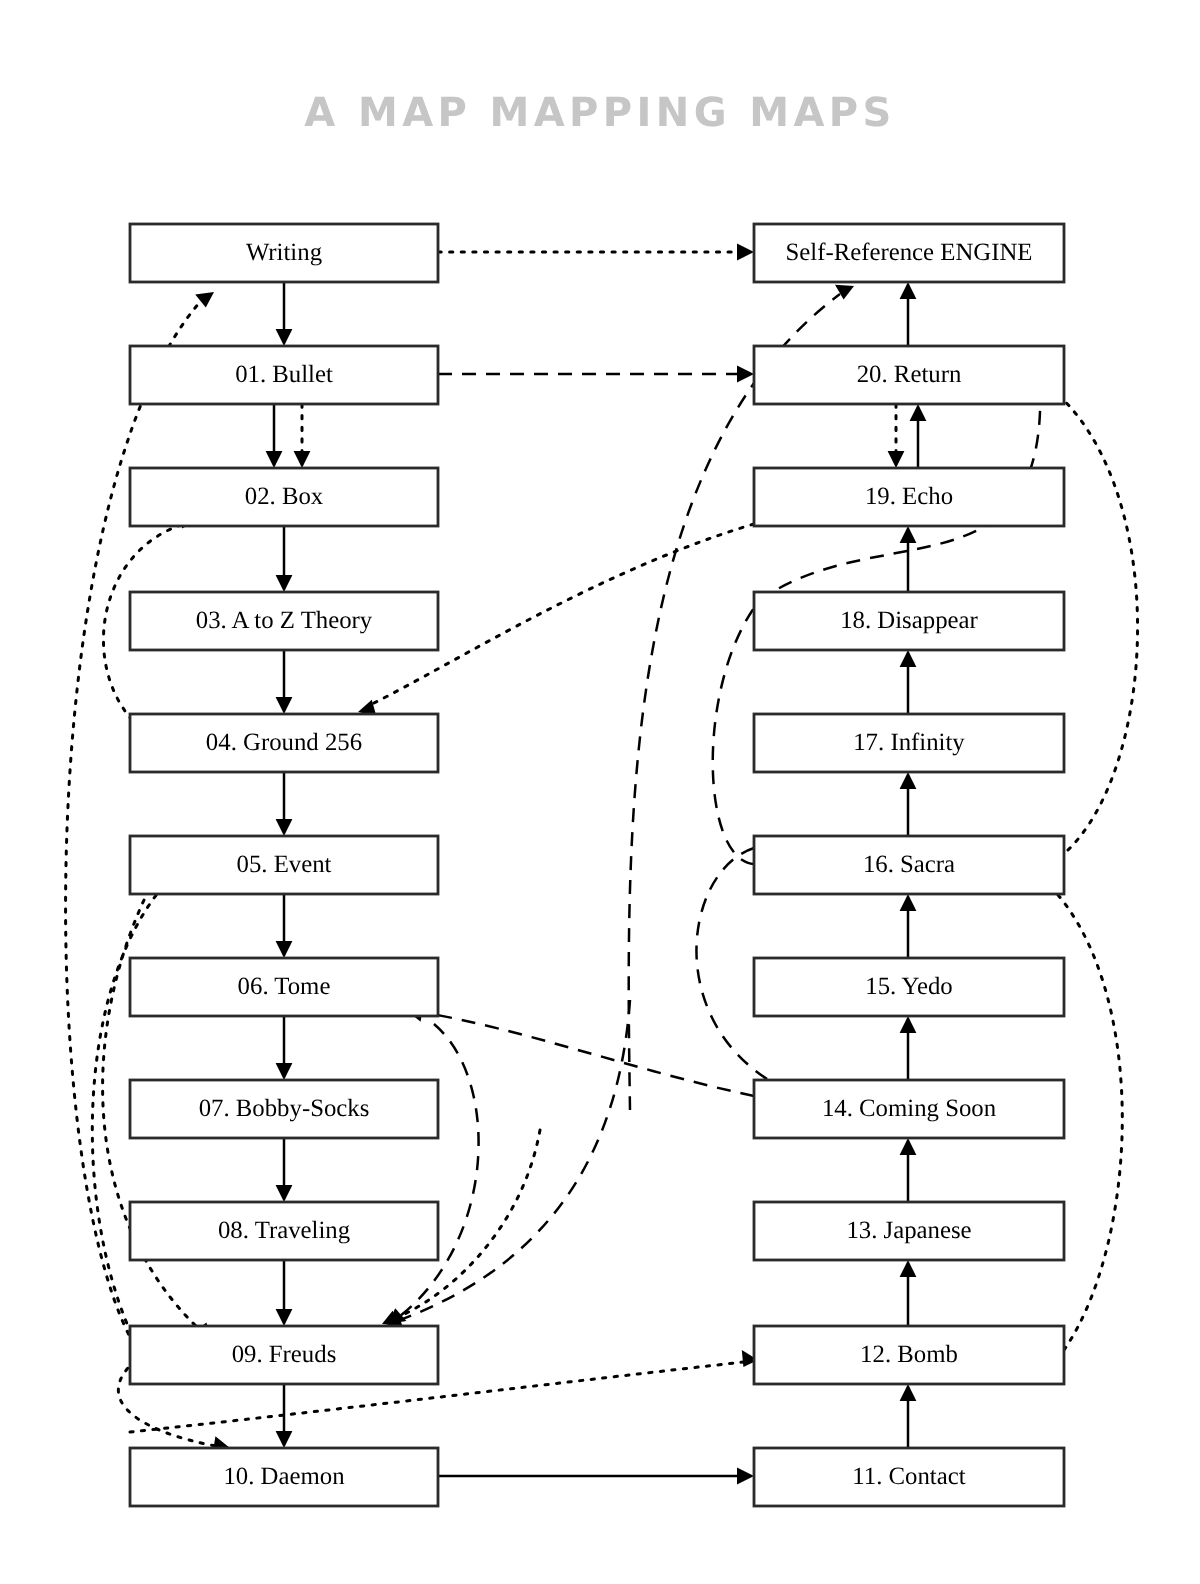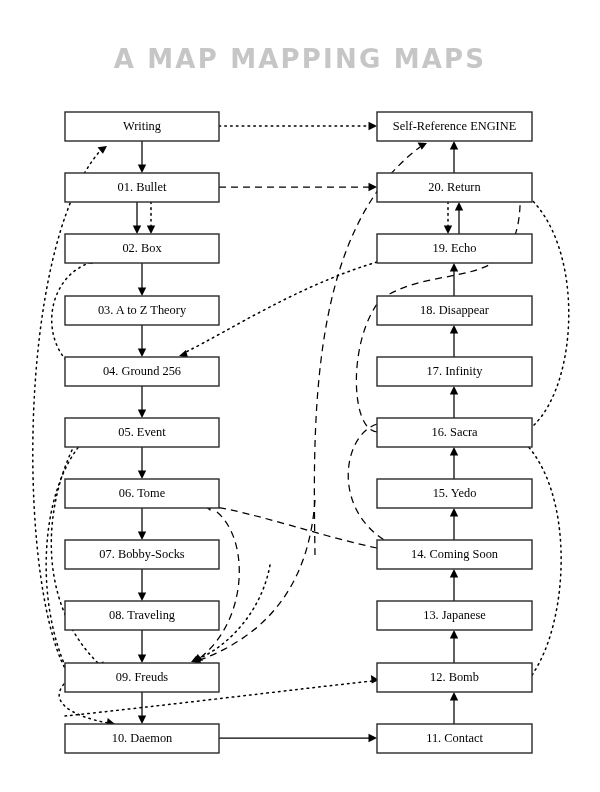--- a/index.html
+++ b/index.html
@@ -22,21 +22,21 @@
     height: 792px;
   }
   .page-title {
     position: absolute;
     left: 0;
     top: 44px;
     width: 600px;
     text-align: center;
     font-family: "DejaVu Sans", sans-serif;
     font-weight: bold;
-    font-size: 26px;
+    font-size: 20px;
     letter-spacing: 2.2px;
     color: #c6c6c6;
     user-select: none;
   }
   svg.graph {
     position: absolute;
     left: 0;
     top: 0;
     width: 600px;
     height: 792px;

